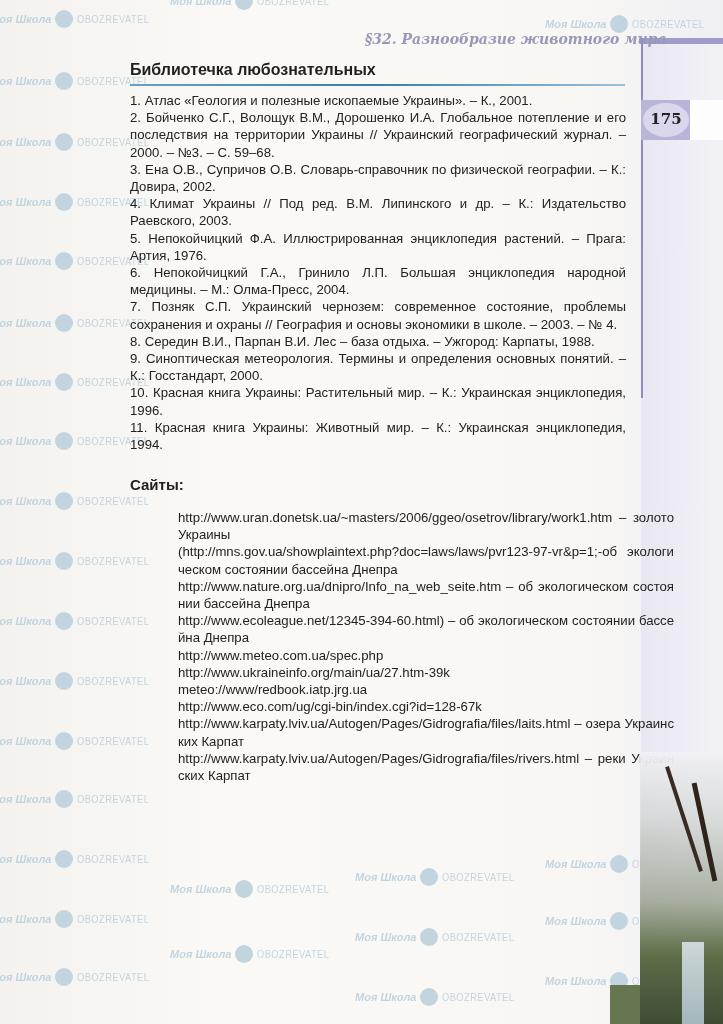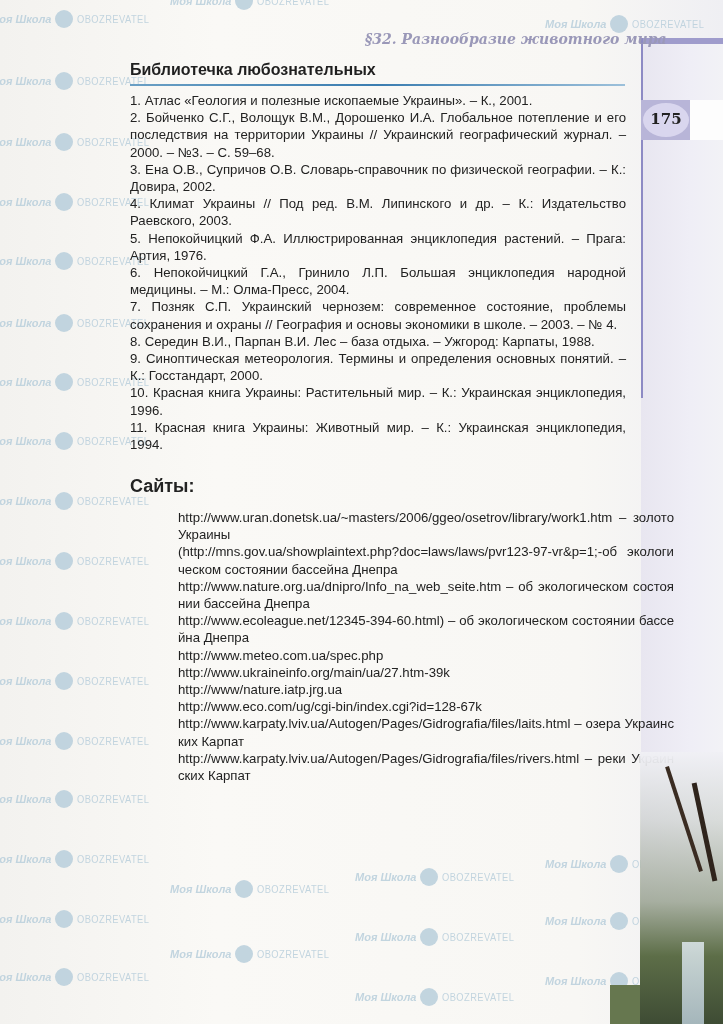--- a/index.html
+++ b/index.html
@@ -29,21 +29,21 @@
     .page-num-box { position: absolute; left: 641px; top: 100px; width: 49px; height: 40px; background: #b8b5d8; }
     .page-num-oval { position: absolute; left: 643px; top: 103px; width: 46px; height: 34px; border-radius: 50%; background: #d9d6ee; }
     .page-num { position: absolute; left: 641px; top: 110px; width: 50px; text-align: center;
       font-family: "DejaVu Serif", serif; font-weight: bold; font-size: 15px; color: #222; }
     .page-num-white { position: absolute; left: 690px; top: 100px; width: 33px; height: 40px; background: #fdfdfd; }
     .heading { position: absolute; left: 130px; top: 61px; font-size: 16px; font-weight: bold; color: #1f1f1f; text-align: right; }
     .heading-rule { position: absolute; left: 130px; top: 84px; width: 495px; height: 2px;
       background: linear-gradient(90deg,#6a9fc4,#3b7db0 50%,#9cc0da); }
     .biblio { position: absolute; left: 130px; top: 92px; width: 496px; font-size: 13.2px; line-height: 17.2px; color: #222; }
     .biblio p { margin: 0; text-align: justify; }
-    .sites-heading { position: absolute; left: 130px; top: 476px; font-size: 18px; font-weight: bold; color: #222; }
+    .sites-heading { position: absolute; left: 130px; top: 476px; font-size: 15px; font-weight: bold; color: #222; }
     .sites { position: absolute; left: 130px; top: 509px; width: 496px; font-size: 13.2px; line-height: 17.2px; color: #222; margin-left: 48px; }
     .sites p { margin: 0; text-align: justify; word-break: break-all; }
     .photo {
       position: absolute; left: 640px; top: 752px; width: 83px; height: 272px;
       background:
         linear-gradient(180deg, rgba(240,240,245,1) 0%, rgba(200,205,200,.6) 25%, rgba(150,160,140,.8) 55%, #5d6e48 75%, #3e4c34 100%);
     }
     .photo .trunk1 { position:absolute; left:42px; top:12px; width:4px; height:110px; background:#3a2c22; transform:rotate(-18deg); }
     .photo .trunk2 { position:absolute; left:62px; top:30px; width:5px; height:100px; background:#2f241c; transform:rotate(-12deg); }
     .photo .falls { position:absolute; left:42px; top:190px; width:22px; height:82px; background:linear-gradient(180deg,#dfe9ee,#b7c9d3); opacity:.85; }
@@ -219,21 +219,21 @@
 
   <div class="sites-heading">Сайты:</div>
 
   <div class="sites">
     <p>http://www.uran.donetsk.ua/~masters/2006/ggeo/osetrov/library/work1.htm – золото Украины</p>
     <p>(http://mns.gov.ua/showplaintext.php?doc=laws/laws/pvr123-97-vr&amp;p=1;-об экологическом состоянии бассейна Днепра</p>
     <p>http://www.nature.org.ua/dnipro/Info_na_web_seite.htm – об экологическом состоянии бассейна Днепра</p>
     <p>http://www.ecoleague.net/12345-394-60.html) – об экологическом состоянии бассейна Днепра</p>
     <p>http://www.meteo.com.ua/spec.php</p>
     <p>http://www.ukraineinfo.org/main/ua/27.htm-39k</p>
-    <p>http://www/nature.iatp.jrg.ua</p>
+    <p>meteo://www/redbook.iatp.jrg.ua</p>
     <p>http://www.eco.com/ug/cgi-bin/index.cgi?id=128-67k</p>
     <p>http://www.karpaty.lviv.ua/Autogen/Pages/Gidrografia/files/laits.html – озера Украинских Карпат</p>
     <p>http://www.karpaty.lviv.ua/Autogen/Pages/Gidrografia/files/rivers.html – реки Украинских Карпат</p>
   </div>
 
   <div class="photo">
     <div class="trunk1"></div>
     <div class="trunk2"></div>
     <div class="falls"></div>
   </div>

